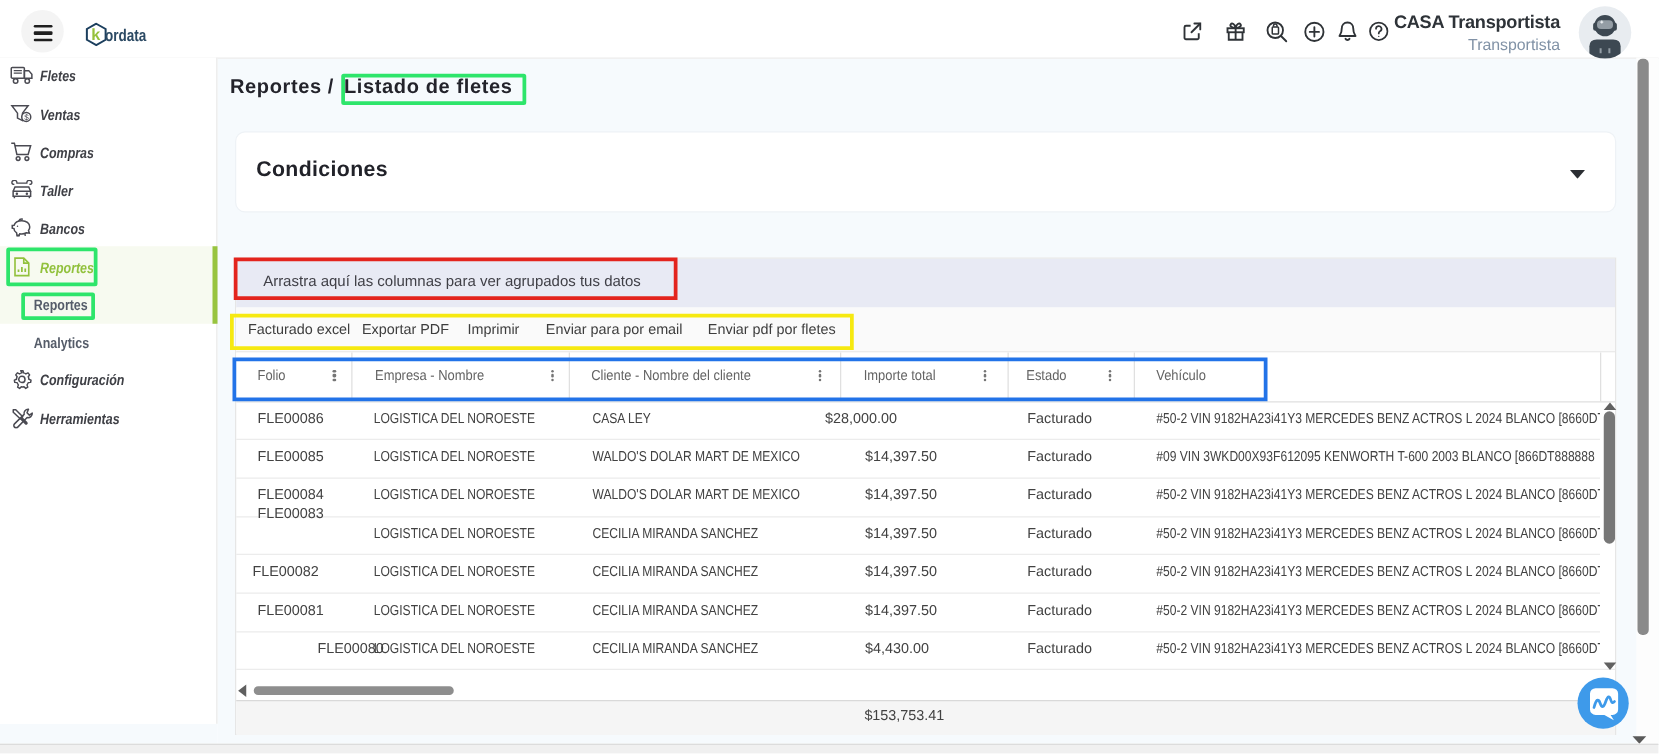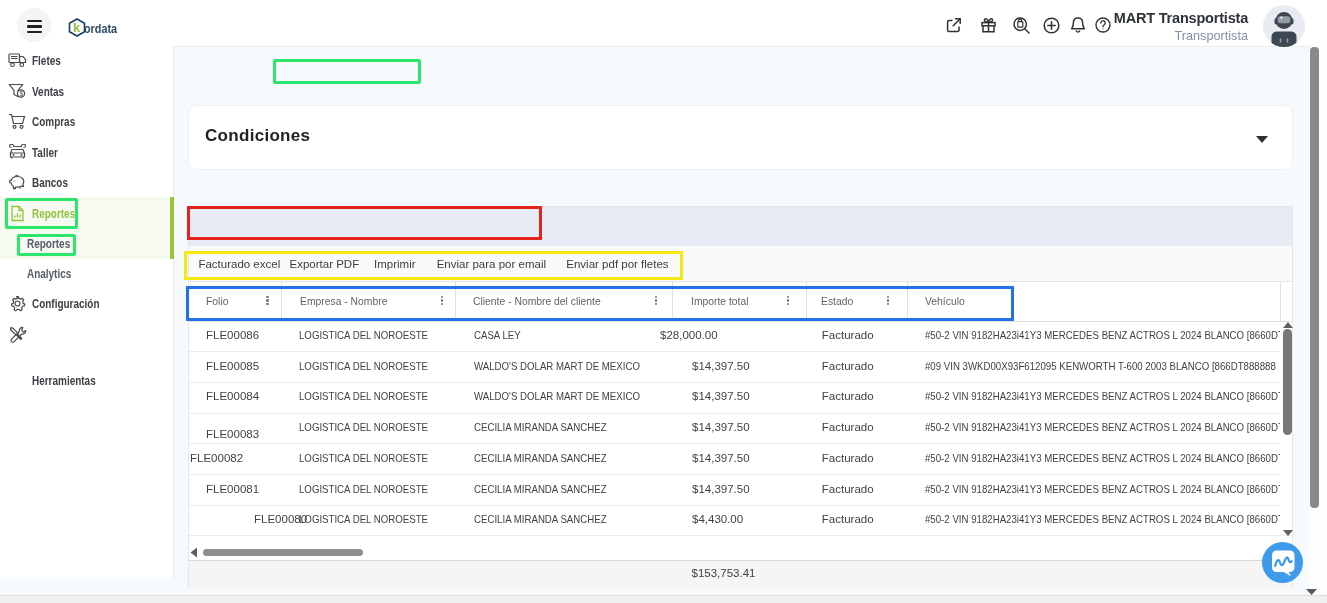--- a/index.html
+++ b/index.html
@@ -2,21 +2,21 @@
 <html><head>
 <meta charset="utf-8">
 <style>
   html,body{margin:0;padding:0;width:1327px;height:603px;overflow:hidden;
     font-family:"Liberation Sans",sans-serif;background:#fff;}
   .abs{position:absolute;}
   #page{position:relative;width:1327px;height:603px;overflow:hidden;background:#fff;}
   .hx{transform:scaleX(.9);transform-origin:0 50%;display:inline-block;white-space:nowrap;}
   .cx{transform:scaleX(.84);transform-origin:0 50%;display:inline-block;white-space:nowrap;}
   .sx{transform:scaleX(.83);transform-origin:0 50%;display:inline-block;white-space:nowrap;}
-  .sbitem{position:absolute;left:32px;font-size:12px;font-weight:bold;color:#3f4046;}
+  .sbitem{position:absolute;left:32px;font-size:12px;font-weight:bold;color:#3f4046;font-style:italic;}
   .sbsub{position:absolute;left:27px;font-size:12px;font-weight:bold;color:#555c69;}
   .hdrlbl{position:absolute;font-size:11.5px;color:#636363;white-space:nowrap;}
   .cell{position:absolute;font-size:11.5px;color:#424242;white-space:nowrap;}
   .dots{position:absolute;width:2.4px;}
   .dots i{display:block;width:2.4px;height:2.4px;border-radius:50%;background:#757575;margin:0 0 1px 0;}
   .cdiv{position:absolute;width:1px;background:#e0e0e0;top:282px;height:39px;}
   .rowline{position:absolute;left:189px;width:1091px;height:1px;background:#ececec;}
   .tbtn{position:absolute;font-size:11.5px;color:#3d3d3d;white-space:nowrap;top:258px;}
 </style>
 </head>
@@ -65,21 +65,21 @@
       <path d="M9 2 C6 2 4.4 4.2 4.4 6.8 C4.4 10.6 3 11.8 2.6 12.8 H15.4 C15 11.8 13.6 10.6 13.6 6.8 C13.6 4.2 12 2 9 2 Z" stroke-linejoin="round"></path>
       <path d="M7.4 15 a1.8 1.8 0 0 0 3.2 0" stroke-linecap="round"></path>
     </svg>
     <svg class="abs" style="left:1095px;top:17px;" width="16" height="16" viewBox="0 0 16 16" fill="none" stroke="#2f3337" stroke-width="1.4">
       <circle cx="8" cy="8" r="7"></circle>
       <path d="M5.8 6 a2.2 2.2 0 1 1 3.2 2 c-0.8 0.5 -1 0.9 -1 1.7" stroke-linecap="round"></path>
       <circle cx="8" cy="12.1" r="0.5" fill="#2f3337" stroke="none"></circle>
     </svg>
   </div>
 
-  <div class="abs" style="left:1048px;top:10px;width:200px;text-align:right;font-size:14.5px;font-weight:bold;color:#2e3338;letter-spacing:-0.2px;">MART Transportista</div>
+  <div class="abs" style="left:1048px;top:10px;width:200px;text-align:right;font-size:14.5px;font-weight:bold;color:#2e3338;letter-spacing:-0.2px;">CASA Transportista</div>
   <div class="abs" style="left:1048px;top:29px;width:200px;text-align:right;font-size:12.7px;color:#8192a6;">Transportista</div>
 
   <div class="abs" style="left:1263px;top:5px;width:42px;height:42px;border-radius:50%;background:#e8ecf0;overflow:hidden;">
     <svg width="42" height="42" viewBox="0 0 42 42">
       <rect x="11.5" y="13" width="19" height="6.5" rx="2" fill="#3d4852"></rect>
       <circle cx="21" cy="15.5" r="8.5" fill="#3d4852"></circle>
       <rect x="14.6" y="11.2" width="12.8" height="7" rx="3.2" fill="#949da5"></rect>
       <path d="M17.2 12.6 h2.4 M18.4 11.4 v2.4" stroke="#e8ecf0" stroke-width="1"></path>
       <path d="M8.5 42 L8.5 32 Q8.5 26.5 14.5 26.5 L27.5 26.5 Q33.5 26.5 33.5 32 L33.5 42 Z" fill="#3d4852"></path>
       <path d="M17.5 33.5 v4 M24.5 33.5 v4" stroke="#949da5" stroke-width="1.6"></path>
@@ -148,32 +148,34 @@
 
   <div class="sbitem" style="top:54px;"><span class="sx">Fletes</span></div>
   <div class="sbitem" style="top:84.5px;"><span class="sx">Ventas</span></div>
   <div class="sbitem" style="top:115px;"><span class="sx">Compras</span></div>
   <div class="sbitem" style="top:145.5px;"><span class="sx">Taller</span></div>
   <div class="sbitem" style="top:176px;"><span class="sx">Bancos</span></div>
   <div class="sbitem" style="top:206.5px;color:#92c13d;"><span class="sx">Reportes</span></div>
   <div class="sbsub" style="top:237px;"><span class="sx">Reportes</span></div>
   <div class="sbsub" style="top:267px;"><span class="sx">Analytics</span></div>
   <div class="sbitem" style="top:297px;"><span class="sx">Configuración</span></div>
-  <div class="sbitem" style="top:327.5px;margin-top:46px;"><span class="sx">Herramientas</span></div>
-
+  <div class="sbitem" style="top:327.5px;"><span class="sx">Herramientas</span></div>
+
+  <div class="abs" style="left:184px;top:61px;font-size:16px;font-weight:bold;color:#23232b;letter-spacing:0.5px;white-space:nowrap;">Reportes / <span style="margin-left:3px;">Listado de fletes</span></div>
 
   <div class="abs" style="left:188px;top:105px;width:1105px;height:65px;background:#fff;border:1px solid #eef2f6;border-radius:8px;box-sizing:border-box;"></div>
   <div class="abs" style="left:205px;top:126px;font-size:17px;font-weight:bold;color:#212229;letter-spacing:0.3px;">Condiciones</div>
   <svg class="abs" style="left:1256px;top:136px;" width="12" height="7" viewBox="0 0 12 7">
       <polygon points="0,0 12,0 6,7" fill="#2b2e33"></polygon>
     </svg>
 
   <div class="abs" style="left:188px;top:205.5px;width:1105px;height:382.5px;background:#fff;border:1px solid #e6e6e6;box-sizing:border-box;"></div>
 
   <div class="abs" style="left:189px;top:206.5px;width:1103px;height:39px;background:#e8eaf4;"></div>
+  <div class="abs" style="left:210.5px;top:217.5px;font-size:12px;color:#3f3f46;">Arrastra aquí las columnas para ver agrupados tus datos</div>
 
   <div class="abs" style="left:189px;top:245.5px;width:1103px;height:36px;background:#fafafa;border-bottom:1px solid #e6e6e6;box-sizing:border-box;"></div>
   <div class="tbtn" style="left:198.4px;">Facturado excel</div>
   <div class="tbtn" style="left:289.5px;">Exportar PDF</div>
   <div class="tbtn" style="left:374px;">Imprimir</div>
   <div class="tbtn" style="left:436.7px;">Enviar para por email</div>
   <div class="tbtn" style="left:566.3px;">Enviar pdf por fletes</div>
 
   <div class="abs" style="left:189px;top:281.5px;width:1103px;height:40px;background:#fff;border-bottom:1px solid #e0e0e0;box-sizing:border-box;"></div>
   <div class="hdrlbl" style="left:205.5px;top:295px;"><span class="hx">Folio</span></div>
@@ -237,28 +239,28 @@
     <div class="cell" style="left:821.8px;top:359.7px;">Facturado</div>
     <div class="cell" style="left:924.6px;top:359.7px;width:355px;overflow:hidden;"><span class="cx">#09 VIN 3WKD00X93F612095 KENWORTH T-600 2003 BLANCO [866DT888888</span></div>
 
     <div class="cell" style="left:206px;top:390.4px;">FLE00084</div>
     <div class="cell" style="left:299px;top:390.4px;"><span class="cx">LOGISTICA DEL NOROESTE</span></div>
     <div class="cell" style="left:473.5px;top:390.4px;"><span class="cx">WALDO'S DOLAR MART DE MEXICO</span></div>
     <div class="cell" style="left:692px;top:390.4px;">$14,397.50</div>
     <div class="cell" style="left:821.8px;top:390.4px;">Facturado</div>
     <div class="cell" style="left:924.6px;top:390.4px;width:355px;overflow:hidden;"><span class="cx">#50-2 VIN 9182HA23i41Y3 MERCEDES BENZ ACTROS L 2024 BLANCO [8660DT</span></div>
 
-    <div class="cell" style="left:206px;top:428px;">FLE00083</div>
+    <div class="cell" style="left:206px;top:405px;">FLE00083</div>
     <div class="cell" style="left:299px;top:421.1px;"><span class="cx">LOGISTICA DEL NOROESTE</span></div>
     <div class="cell" style="left:473.5px;top:421.1px;"><span class="cx">CECILIA MIRANDA SANCHEZ</span></div>
     <div class="cell" style="left:692px;top:421.1px;">$14,397.50</div>
     <div class="cell" style="left:821.8px;top:421.1px;">Facturado</div>
     <div class="cell" style="left:924.6px;top:421.1px;width:355px;overflow:hidden;"><span class="cx">#50-2 VIN 9182HA23i41Y3 MERCEDES BENZ ACTROS L 2024 BLANCO [8660DT</span></div>
 
-    <div class="cell" style="left:190px;top:451.8px;text-align:right;">FLE00082</div>
+    <div class="cell" style="left:202px;top:451.8px;text-align:right;">FLE00082</div>
     <div class="cell" style="left:299px;top:451.8px;"><span class="cx">LOGISTICA DEL NOROESTE</span></div>
     <div class="cell" style="left:473.5px;top:451.8px;"><span class="cx">CECILIA MIRANDA SANCHEZ</span></div>
     <div class="cell" style="left:692px;top:451.8px;">$14,397.50</div>
     <div class="cell" style="left:821.8px;top:451.8px;">Facturado</div>
     <div class="cell" style="left:924.6px;top:451.8px;width:355px;overflow:hidden;"><span class="cx">#50-2 VIN 9182HA23i41Y3 MERCEDES BENZ ACTROS L 2024 BLANCO [8660DT</span></div>
 
     <div class="cell" style="left:206px;top:482.5px;">FLE00081</div>
     <div class="cell" style="left:299px;top:482.5px;"><span class="cx">LOGISTICA DEL NOROESTE</span></div>
     <div class="cell" style="left:473.5px;top:482.5px;"><span class="cx">CECILIA MIRANDA SANCHEZ</span></div>
     <div class="cell" style="left:692px;top:482.5px;">$14,397.50</div>

